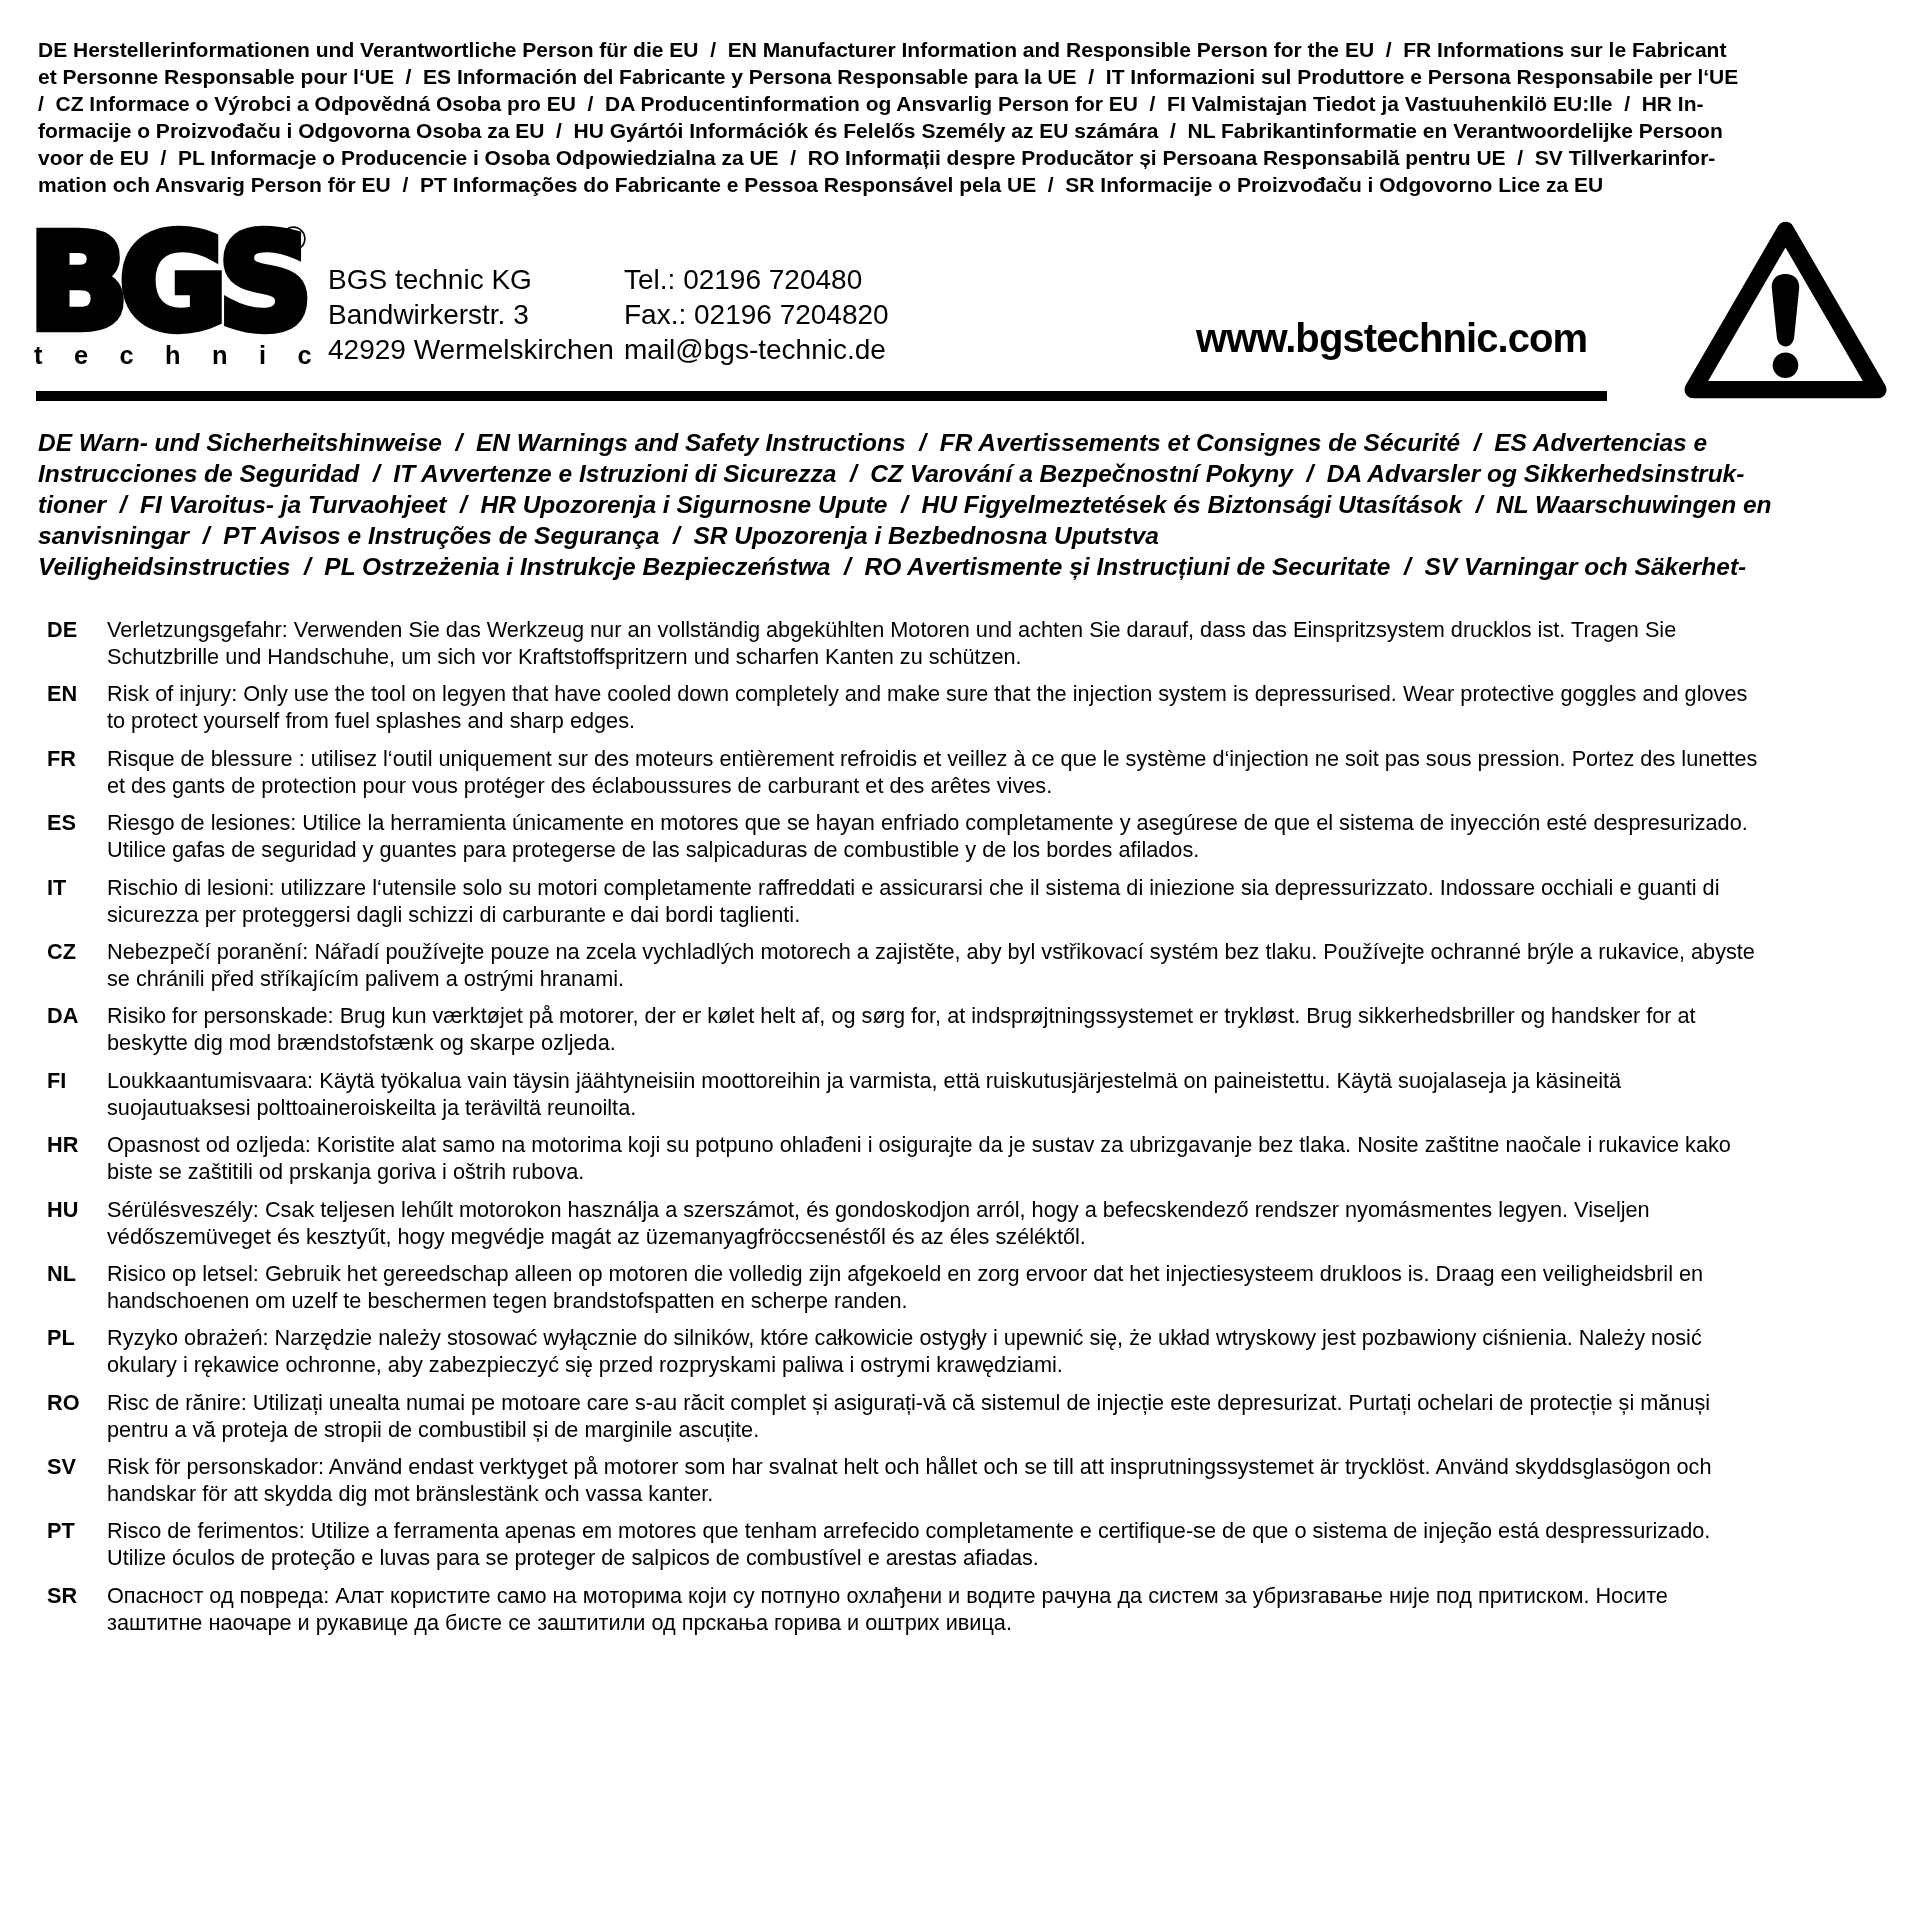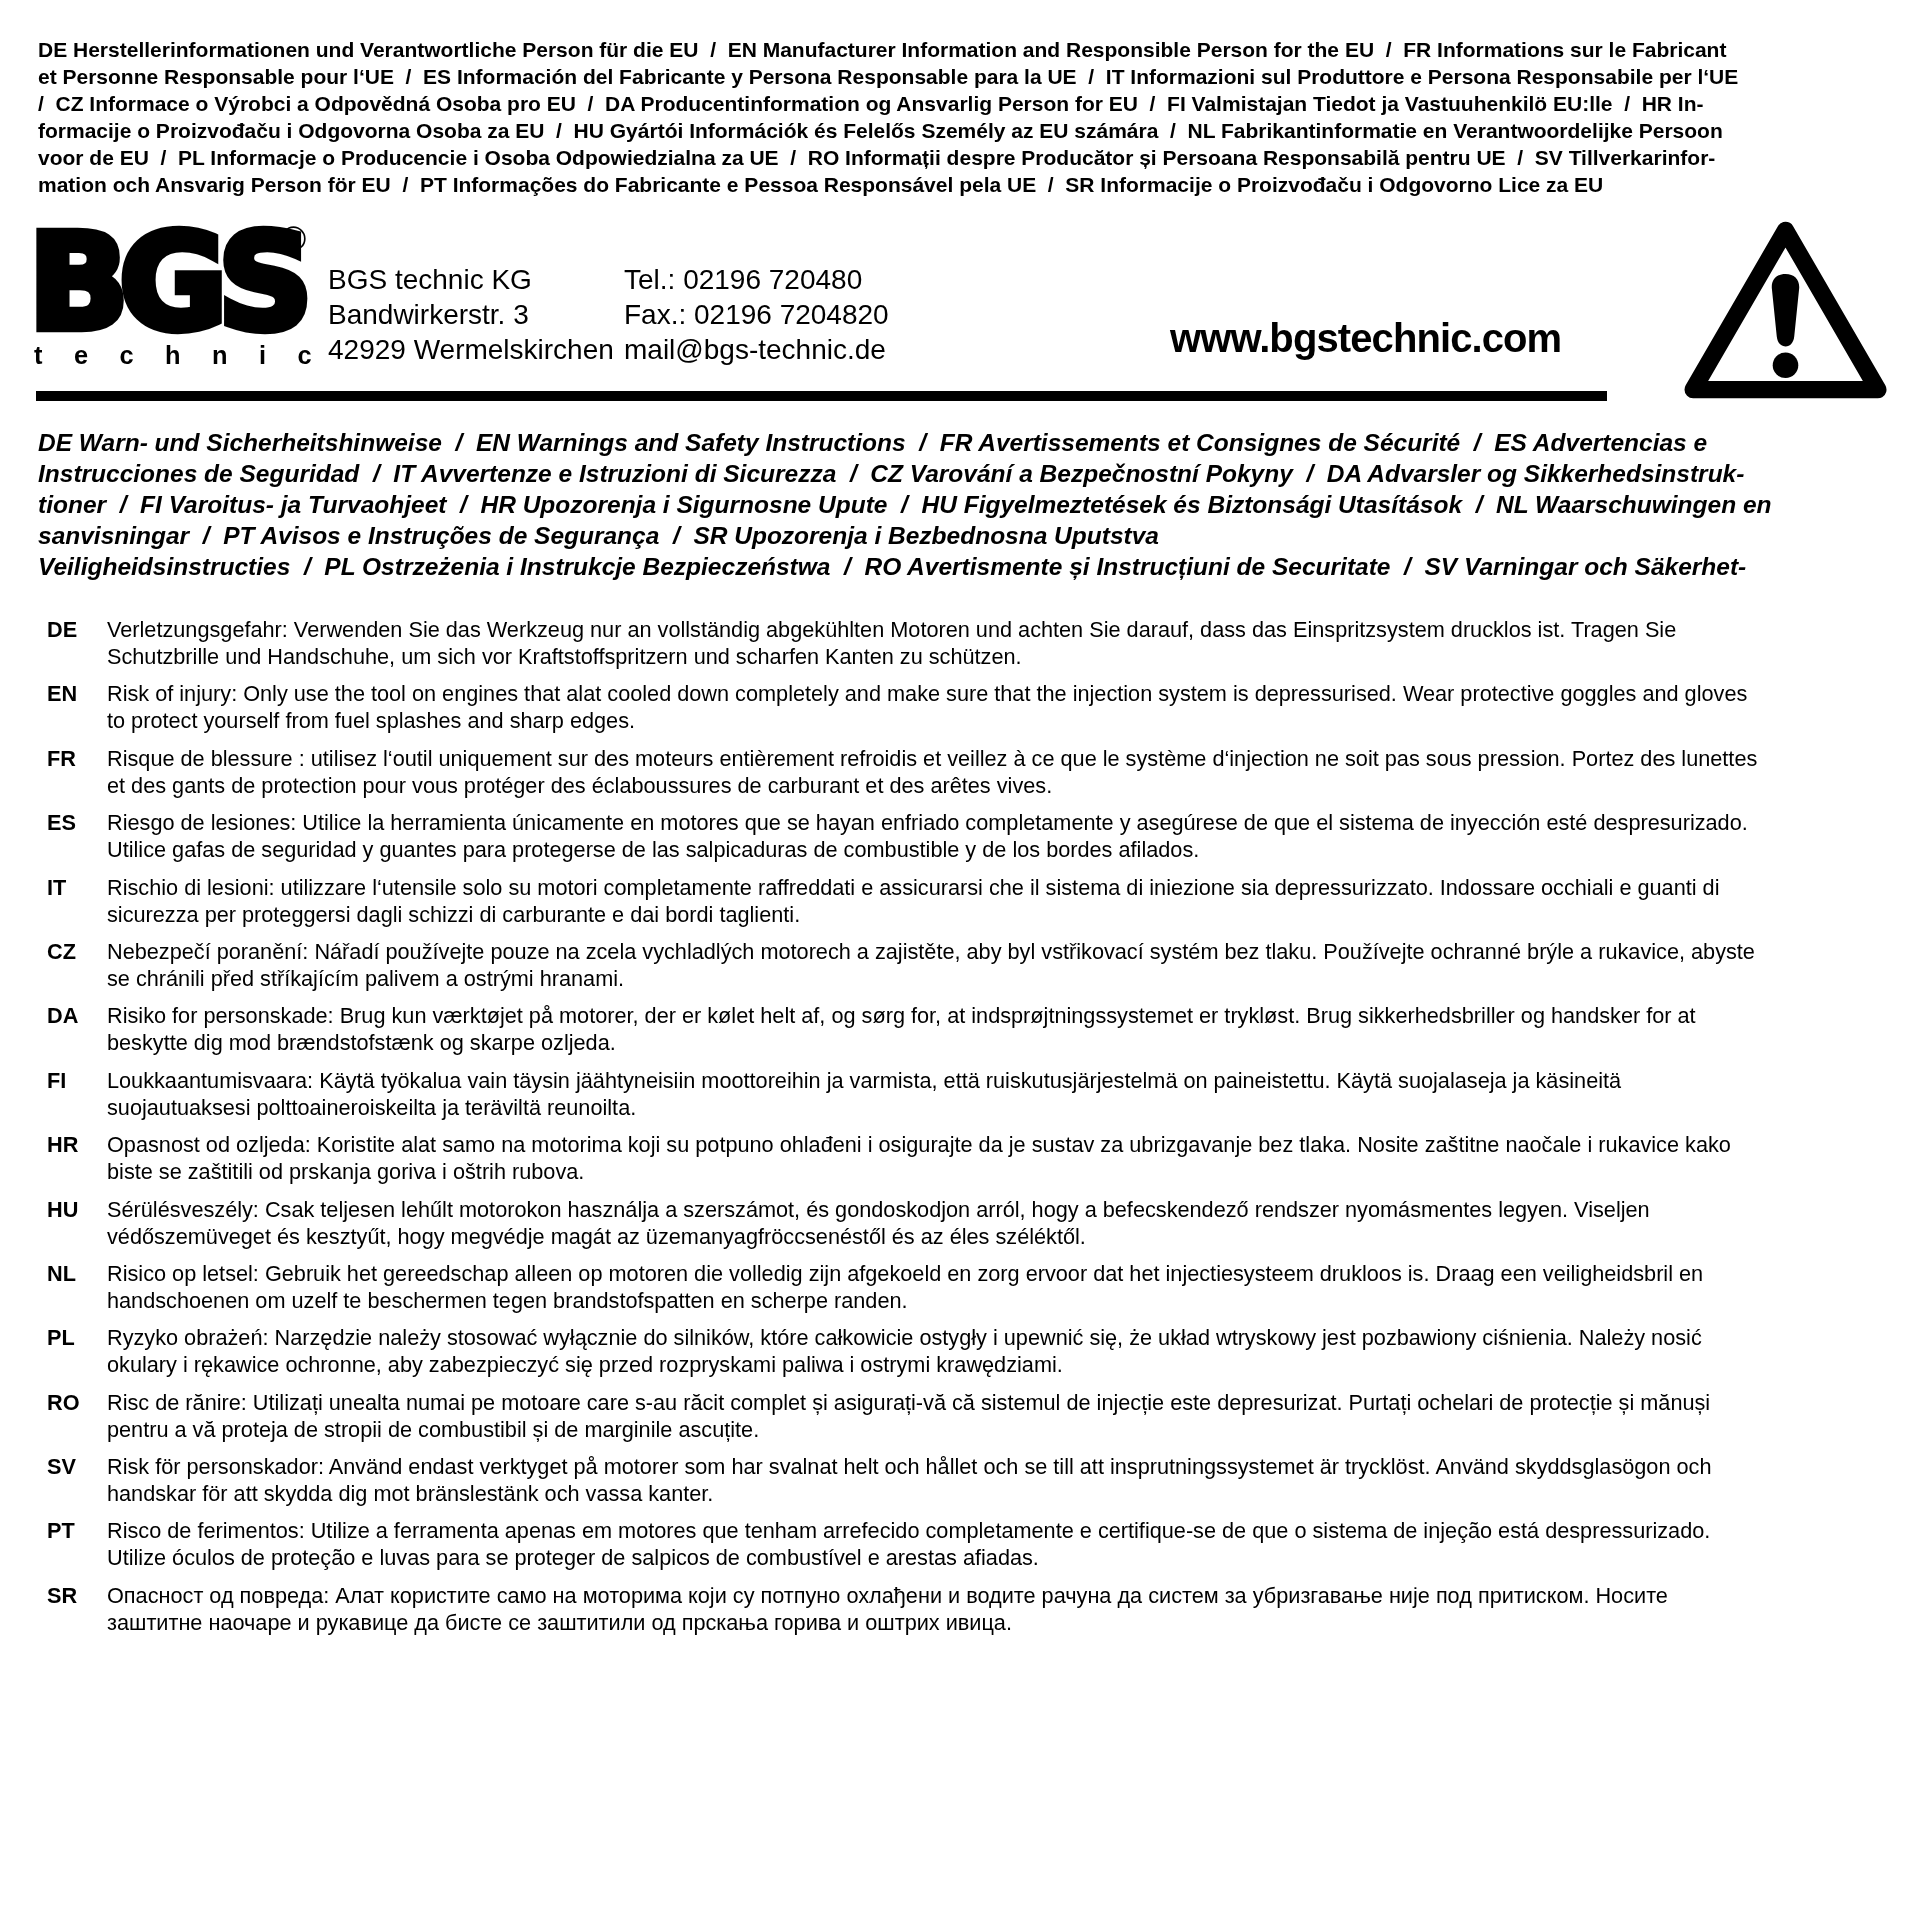--- a/index.html
+++ b/index.html
@@ -9,21 +9,21 @@
   .top-header{position:absolute;left:38px;top:36px;font-weight:bold;font-size:21px;line-height:27px;}
   .top-header .hline{white-space:pre;}
   
   .logo{position:absolute;left:34px;top:215px;width:282px;}
   .logo svg{display:block;}
   .logo-technic{margin-top:-3.8px;font-weight:bold;font-size:25.4px;letter-spacing:12.2px;text-align:right;white-space:pre;}
   
   .addr-col{position:absolute;left:328px;top:262px;font-size:28px;line-height:35px;}
   .contact-col{position:absolute;left:624px;top:262px;font-size:28px;line-height:35px;}
   .addr-col div,.contact-col div{white-space:pre;}
-  .website{position:absolute;left:1170px;top:316px;font-weight:bold;font-size:40px;letter-spacing:-0.9px;white-space:pre;}
+  .website{position:absolute;left:1196px;top:316px;font-weight:bold;font-size:40px;letter-spacing:-0.9px;white-space:pre;}
   
   .tri{position:absolute;left:1684px;top:220px;}
   
   .rule{position:absolute;left:36px;top:391px;width:1571px;height:10.4px;background:#000;}
   
   .safety-header{position:absolute;left:38px;top:427px;font-weight:bold;font-size:24.5px;line-height:31px;font-style:italic;}
   .safety-header .hline{white-space:pre;}
   
   .warnings{position:absolute;left:47px;top:616px;font-size:21.7px;line-height:27px;}
   .w{display:flex;margin-bottom:10.4px;}
@@ -89,21 +89,21 @@
       <span class="code">DE</span>
       <span class="lines">
         <span class="ln">Verletzungsgefahr: Verwenden Sie das Werkzeug nur an vollständig abgekühlten Motoren und achten Sie darauf, dass das Einspritzsystem drucklos ist. Tragen Sie</span>
         <span class="ln">Schutzbrille und Handschuhe, um sich vor Kraftstoffspritzern und scharfen Kanten zu schützen.</span>
       </span>
     </div>
 
     <div class="w">
       <span class="code">EN</span>
       <span class="lines">
-        <span class="ln">Risk of injury: Only use the tool on engines that alat cooled down completely and make sure that the injection system is depressurised. Wear protective goggles and gloves</span>
+        <span class="ln">Risk of injury: Only use the tool on legyen that have cooled down completely and make sure that the injection system is depressurised. Wear protective goggles and gloves</span>
         <span class="ln">to protect yourself from fuel splashes and sharp edges.</span>
       </span>
     </div>
 
     <div class="w">
       <span class="code">FR</span>
       <span class="lines">
         <span class="ln">Risque de blessure : utilisez l‘outil uniquement sur des moteurs entièrement refroidis et veillez à ce que le système d‘injection ne soit pas sous pression. Portez des lunettes</span>
         <span class="ln">et des gants de protection pour vous protéger des éclaboussures de carburant et des arêtes vives.</span>
       </span>

